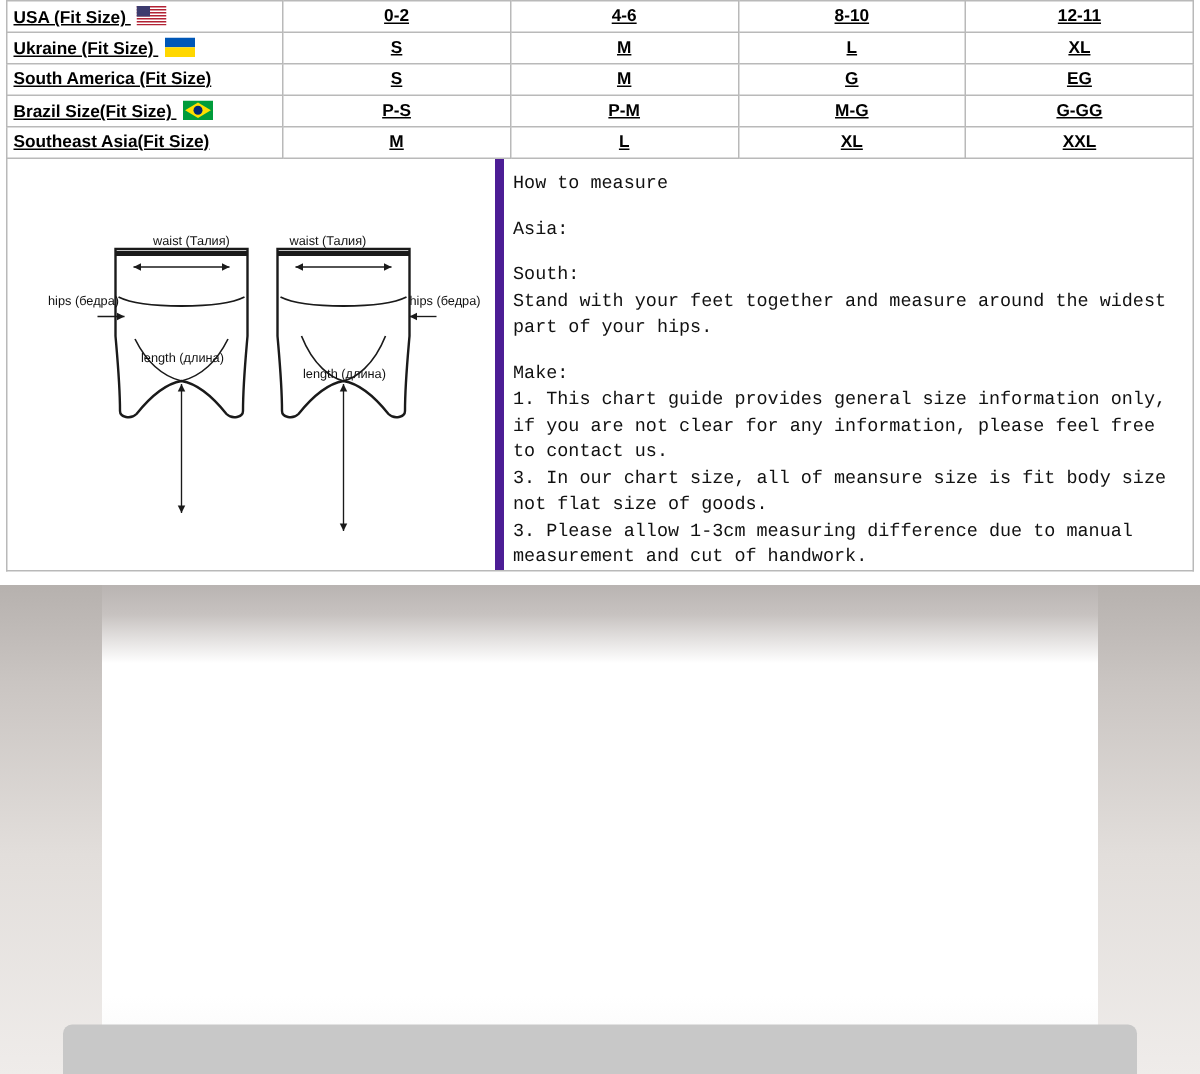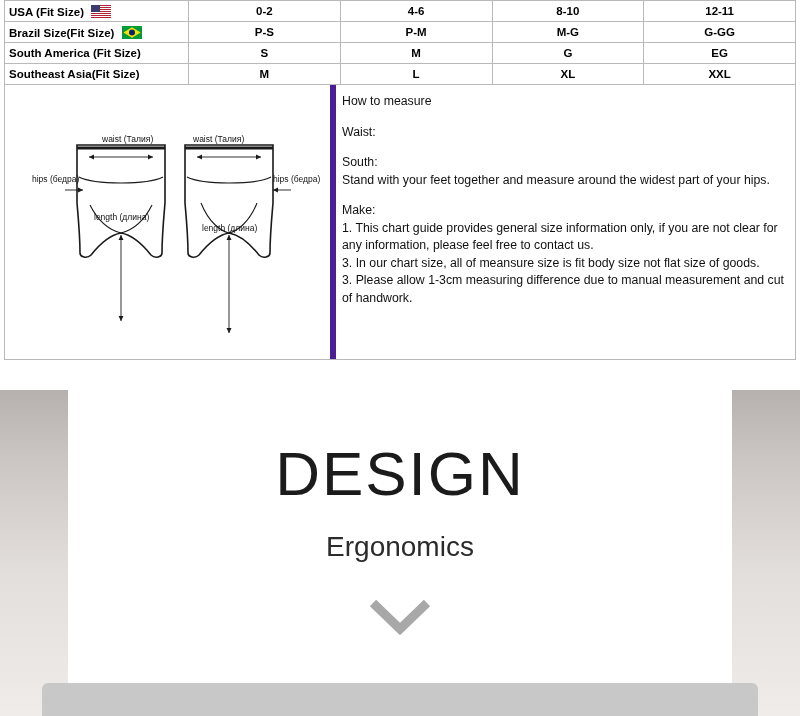--- a/index.html
+++ b/index.html
@@ -24,20 +24,21 @@
     table-layout: fixed;
   }
   table.size-chart td {
     border: 1px solid #b9b9b9;
     height: 21px;
     font-size: 11.5px;
     text-align: center;
     padding: 1px 3px;
     color: #000;
     white-space: nowrap;
+    text-decoration: underline;
   }
   table.size-chart td.rowhead {
     text-align: left;
     font-weight: bold;
     padding-left: 4px;
     width: 184px;
   }
   td.val { font-weight: bold; }
   .red { color: #ff0000; }
   .flag {
@@ -64,21 +65,21 @@
     position: relative;
   }
   .howto-cell {
     flex: 1;
     padding: 8px 10px 0 6px;
     font-size: 12.3px;
     line-height: 17.5px;
     color: #111;
     overflow: hidden;
   }
-  .howto-cell p { margin: 0; }
+  .howto-cell p { margin: 0; font-family: Liberation Mono, monospace; }
   .howto-cell .gap { height: 13px; }
   .howto-title { margin-bottom: 2px; }
 
   
   .design-band {
     position: absolute;
     left: 0; top: 390px;
     width: 800px; height: 326px;
     background: linear-gradient(180deg, #b9b4b2 0%, #c7c2c0 6%, #ffffff 16%, #ffffff 84%, #f7f7f7 100%);
   }
@@ -143,46 +144,61 @@
               </svg>
             </span>
           </td>
           <td class="val">0-2</td>
           <td class="val">4-6</td>
           <td class="val">8-10</td>
           <td class="val">12-11</td>
         </tr>
 
 
+        <tr>
+          <td class="rowhead">
+            <span>Ukraine (Fit Size)</span>
+            <span class="flag">
+              <svg width="20" height="13" viewBox="0 0 20 13">
+                <rect width="20" height="6.5" fill="#0057b7"></rect>
+                <rect y="6.5" width="20" height="6.5" fill="#ffd700"></rect>
+              </svg>
+            </span>
+          </td>
+          <td class="val">S</td>
+          <td class="val">M</td>
+          <td class="val">L</td>
+          <td class="val">XL</td>
+        </tr>
+
+        <tr>
+          <td class="rowhead">
+            <span>South America (Fit Size)</span>
+          </td>
+          <td class="val">S</td>
+          <td class="val">M</td>
+          <td class="val">G</td>
+          <td class="val">EG</td>
+        </tr>
 
         <tr>
           <td class="rowhead">
             <span>Brazil Size(Fit Size)</span>
             <span class="flag">
               <svg width="20" height="13" viewBox="0 0 20 13">
                 <rect width="20" height="13" fill="#009c3b"></rect>
                 <polygon points="10,1.3 18.6,6.5 10,11.7 1.4,6.5" fill="#ffdf00"></polygon>
                 <circle cx="10" cy="6.5" r="3" fill="#002776"></circle>
               </svg>
             </span>
           </td>
           <td class="val red">P-S</td>
           <td class="val red">P-M</td>
           <td class="val red">M-G</td>
           <td class="val red">G-GG</td>
-        </tr>
-
-        <tr>
-          <td class="rowhead">
-            <span>South America (Fit Size)</span>
-          </td>
-          <td class="val">S</td>
-          <td class="val">M</td>
-          <td class="val">G</td>
-          <td class="val">EG</td>
         </tr>
 
         <tr>
           <td class="rowhead">
             <span>Southeast Asia(Fit Size)</span>
           </td>
           <td class="val">M</td>
           <td class="val">L</td>
           <td class="val">XL</td>
           <td class="val">XXL</td>
@@ -236,40 +252,31 @@
       <div style="position:absolute;left:188px;top:49px;font-size:8.5px;color:#111;">waist (Талия)</div>
       <div style="position:absolute;left:27px;top:89px;font-size:8.5px;color:#111;">hips (бедра)</div>
       <div style="position:absolute;left:268px;top:89px;font-size:8.5px;color:#111;">hips (бедра)</div>
       <div style="position:absolute;left:89px;top:127px;font-size:8.5px;color:#111;">length (длина)</div>
       <div style="position:absolute;left:197px;top:138px;font-size:8.5px;color:#111;">length (длина)</div>
     </div>
 
     <div class="howto-cell">
       <p class="howto-title">How to measure</p>
       <div class="gap"></div>
-      <p>Waist:</p>
+      <p>Asia:</p>
       <div class="gap"></div>
       <p>South:</p>
       <p>Stand with your feet together and measure around the widest part of your hips.</p>
       <div class="gap"></div>
       <p>Make:</p>
       <p>1. This chart guide provides general size information only, if you are not clear for any information, please feel free to contact us.</p>
       <p>3. In our chart size, all of meansure size is fit body size not flat size of goods.</p>
       <p>3. Please allow 1-3cm measuring difference due to manual measurement and cut of handwork.</p>
     </div>
   </div>
 
   <div class="design-band">
     <div class="band-left"></div>
     <div class="band-right"></div>
-    <div class="design-inner">
-      <div class="design-title">DESIGN</div>
-      <div class="design-sub">Ergonomics</div>
-      <div class="chevron">
-        <svg width="62" height="36" viewBox="0 0 62 36">
-          <polyline points="4,4 31,30 58,4" fill="none" stroke="#a8a8a8" stroke-width="9" stroke-linecap="butt" stroke-linejoin="miter"></polyline>
-        </svg>
-      </div>
-    </div>
     <div class="bottom-bar"></div>
   </div>
 
 </div>
 
 </body></html>

